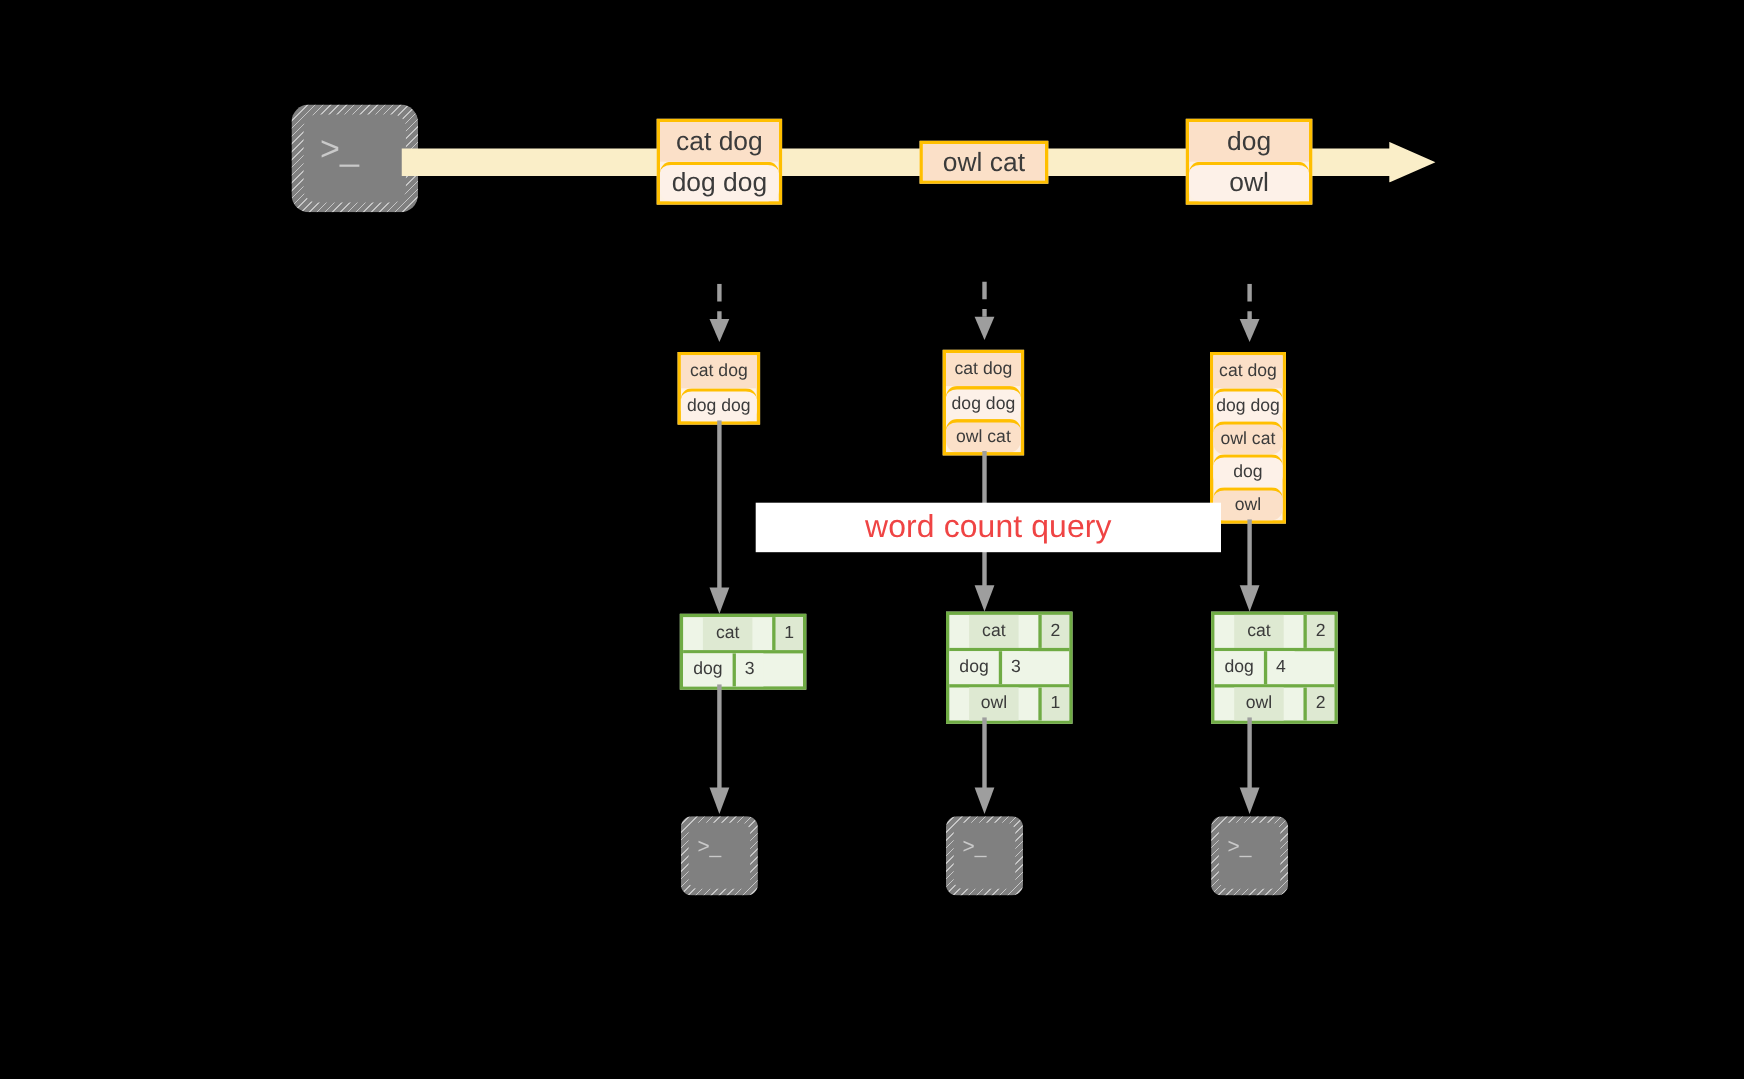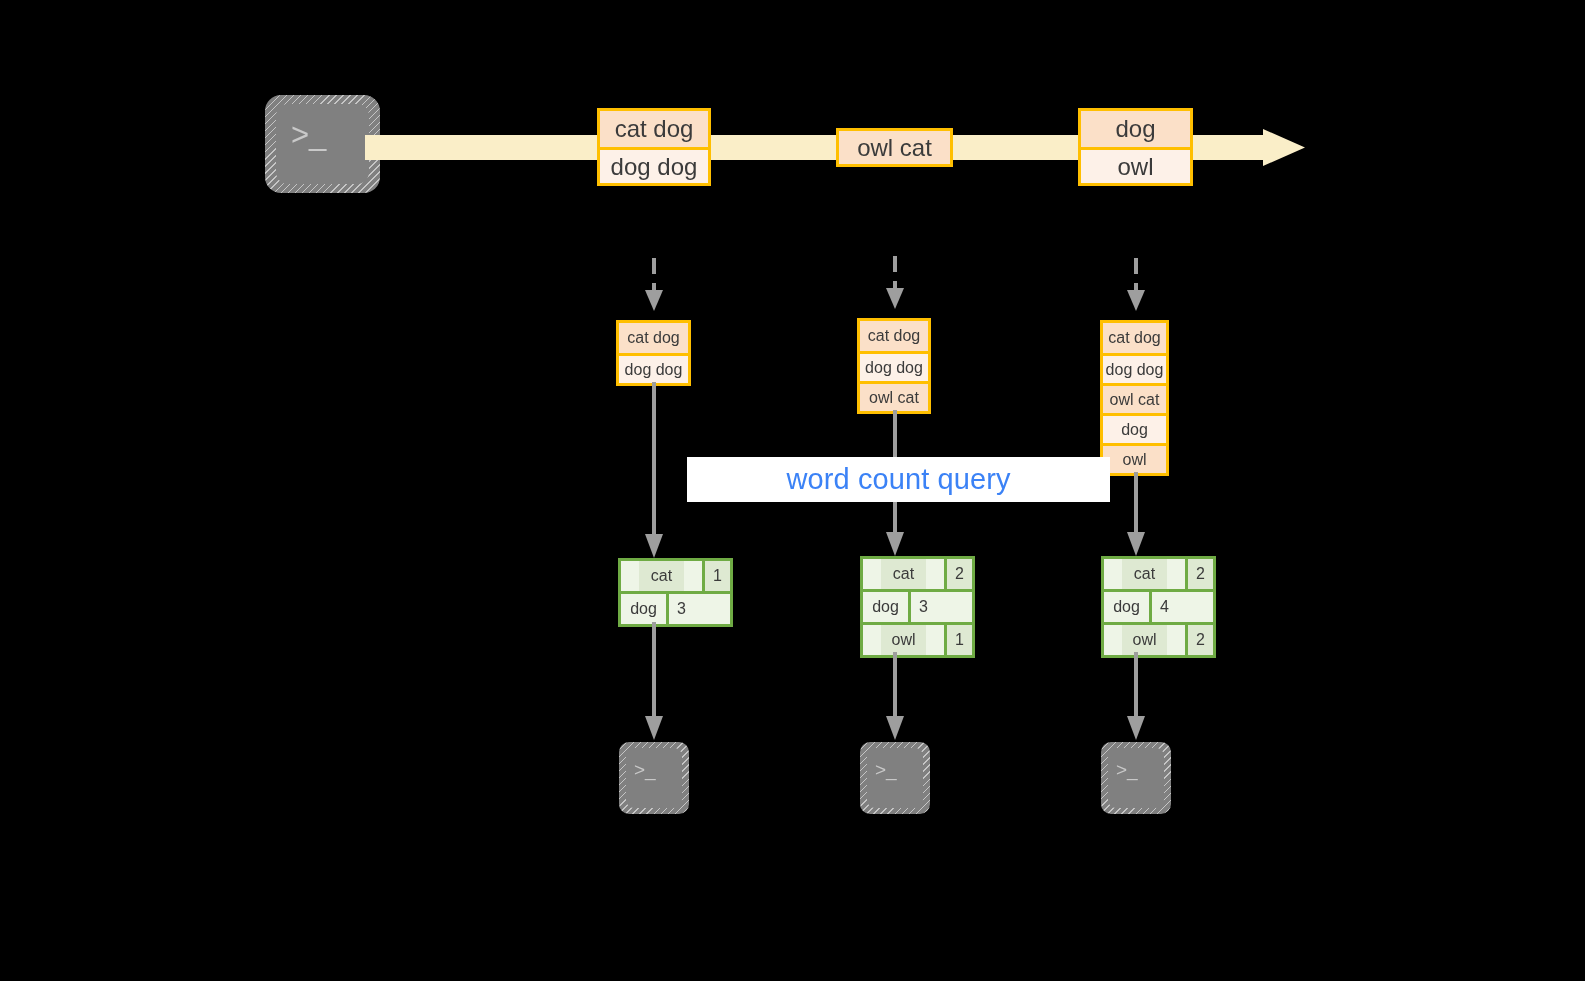--- a/index.html
+++ b/index.html
@@ -73,21 +73,21 @@
   }
   .record .cell {
     box-sizing: border-box;
     color: #3b3b3b;
     display: flex;
     align-items: center;
     justify-content: center;
     white-space: nowrap;
     overflow: hidden;
   }
-  .record .cell + .cell { border-top: 3px solid #ffbf00; }
+  .record .cell + .cell { border-top: 3px solid #ffbf00; border-radius: 10px; }
   .record .cell.shade-a { background: #fbe0c8; }
   .record .cell.shade-b { background: #fdf1e8; }
 
   
   .record.top .cell { font-size: 24px; height: 36px; }
   .record.top.r1 { left: 597px; top: 108px; width: 114px; height: 78px; }
   .record.top.r2 { left: 836px; top: 128px; width: 117px; height: 39px; }
   .record.top.r2 .cell { height: 33px; }
   .record.top.r3 { left: 1078px; top: 108px; width: 115px; height: 78px; }
 
@@ -143,21 +143,21 @@
     top: 457px;
     width: 423px;
     height: 45px;
     background: #ffffff;
     display: flex;
     align-items: center;
     justify-content: center;
   }
   .banner .text {
     font-size: 29px;
-    color: #3b82f6;
+    color: #ef4444;
     white-space: nowrap;
     letter-spacing: 0.1px;
   }
 </style>
 </head>
 <body>
 
 <div id="canvas">
 
   <div class="terminal big">

